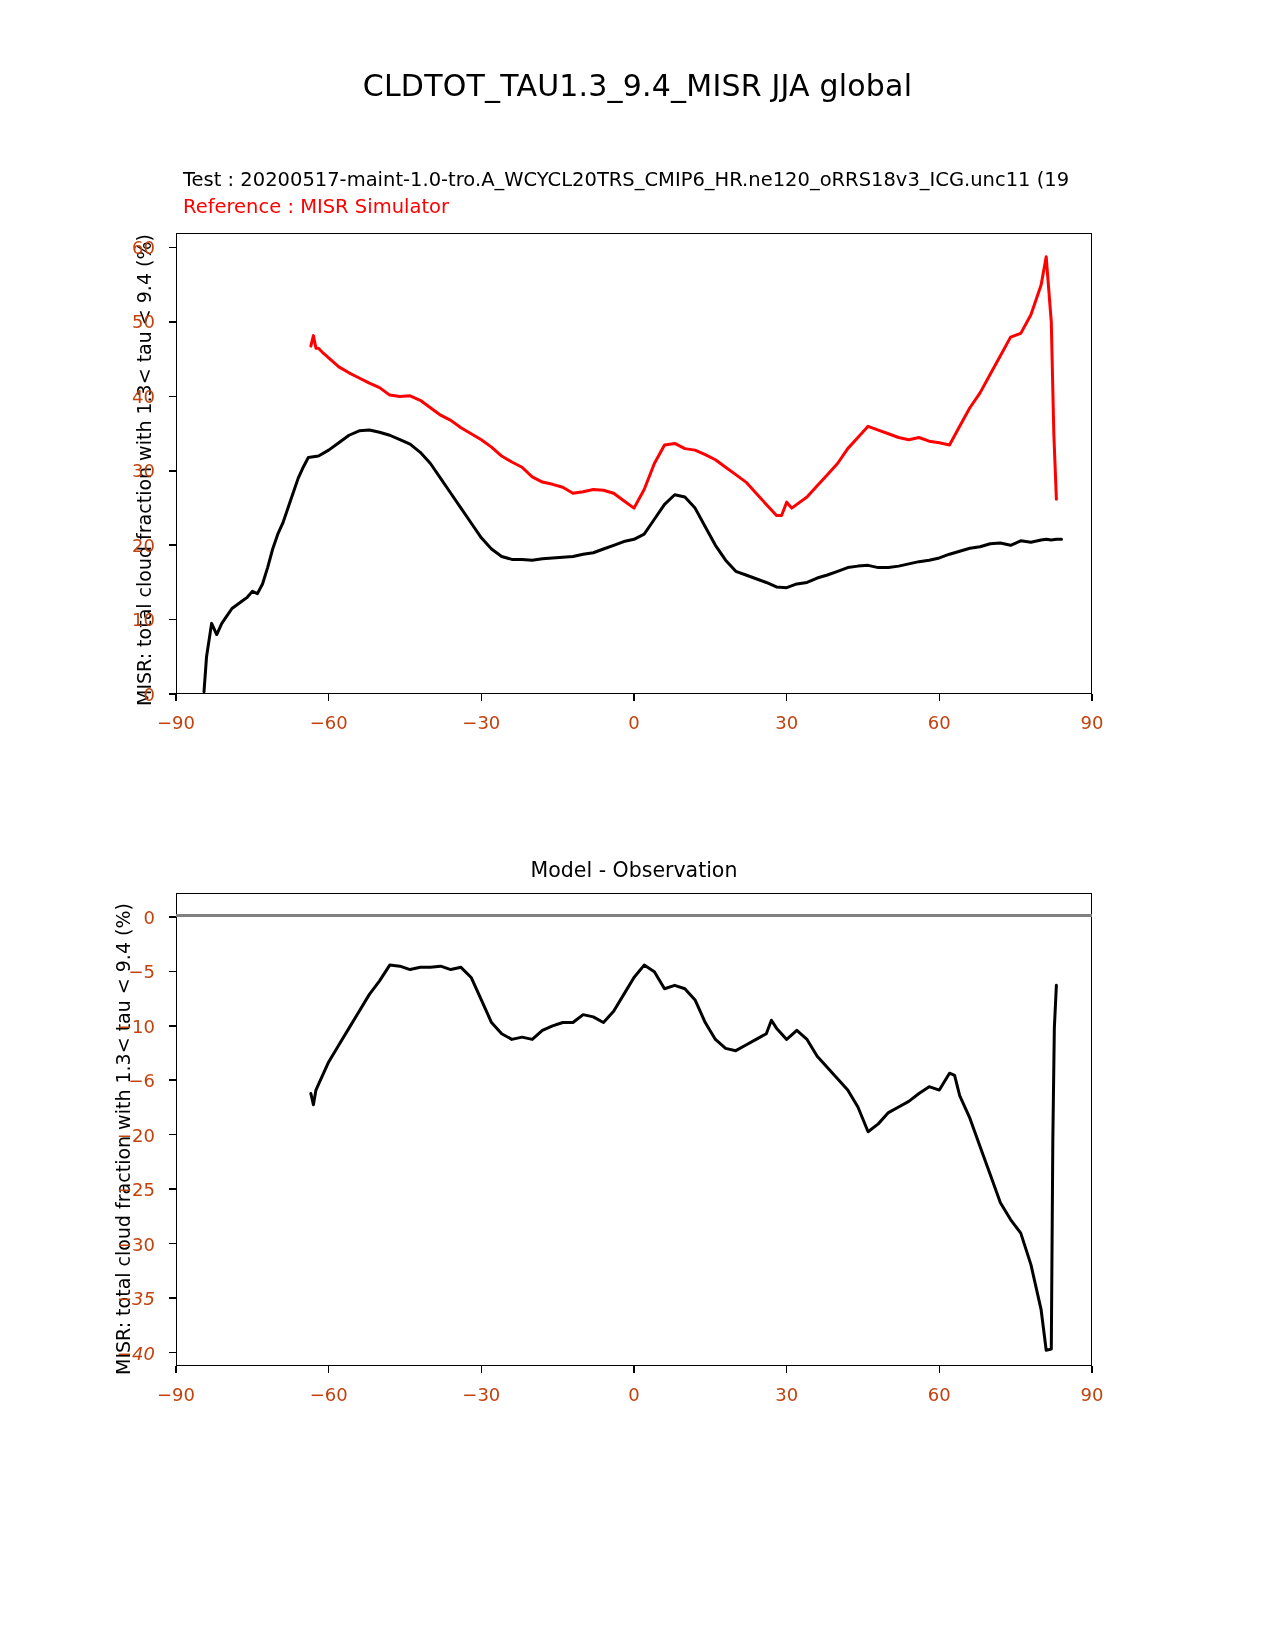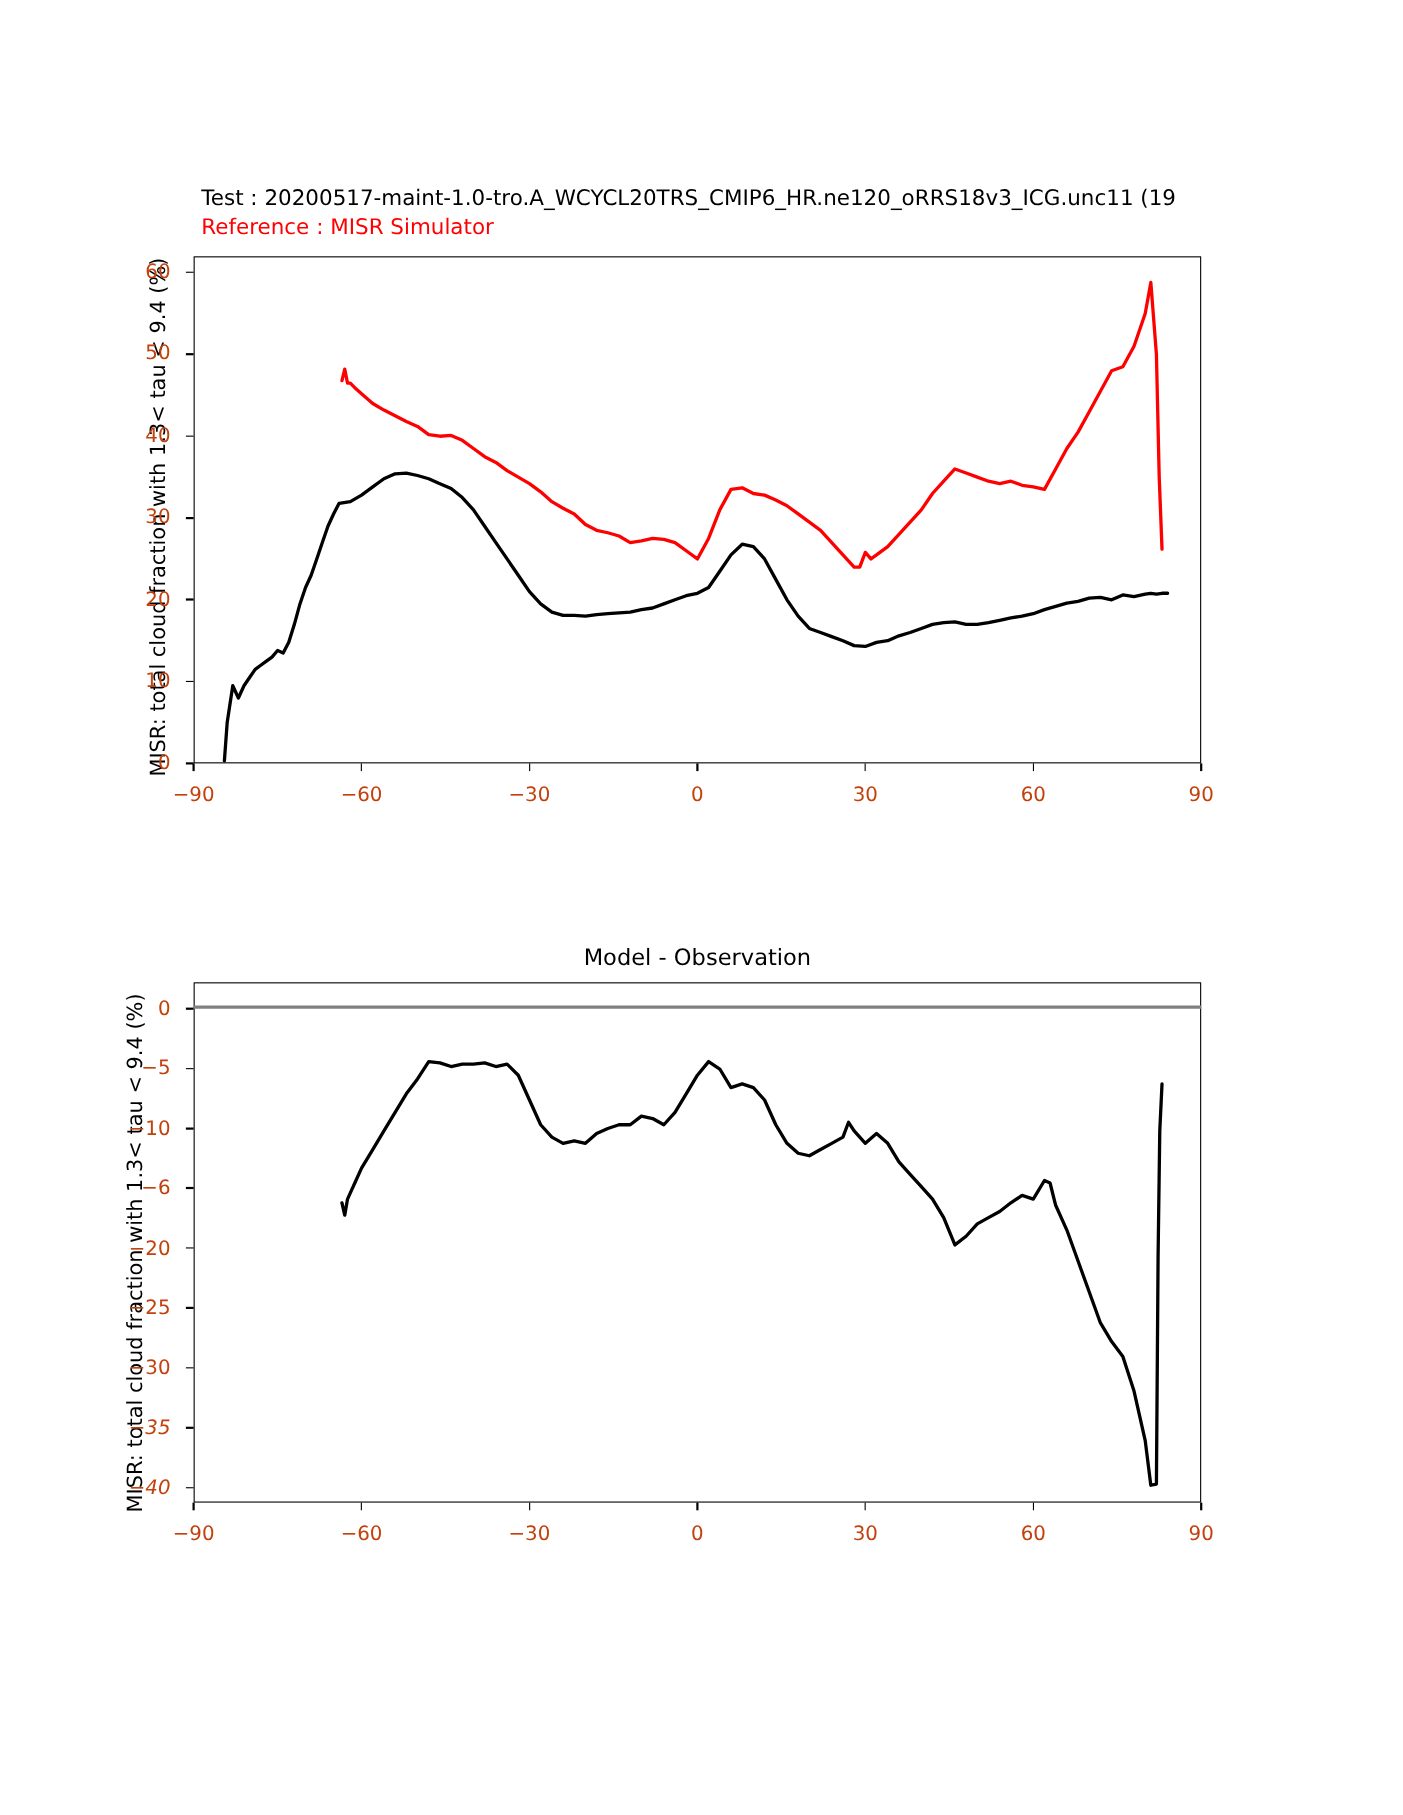--- a/index.html
+++ b/index.html
@@ -109,20 +109,21 @@
     position: absolute;
     left: 0; top: 0;
     overflow: visible;
   }
 </style>
 </head>
 <body>
 
 <div class="page">
 
+  <div id="main-title">CLDTOT_TAU1.3_9.4_MISR JJA global</div>
 
   <div id="legend-block">
     <div id="legend-test">Test : 20200517-maint-1.0-tro.A_WCYCL20TRS_CMIP6_HR.ne120_oRRS18v3_ICG.unc11 (19</div>
     <div id="legend-ref">Reference : MISR Simulator</div>
   </div>
 
   <div class="panel" id="panel-top">
     <div class="plot-frame" id="plot-top"></div>
 
     <div class="ylabel" id="ylabel-top">MISR: total cloud fraction with 1.3&lt; tau &lt; 9.4 (%)</div>

